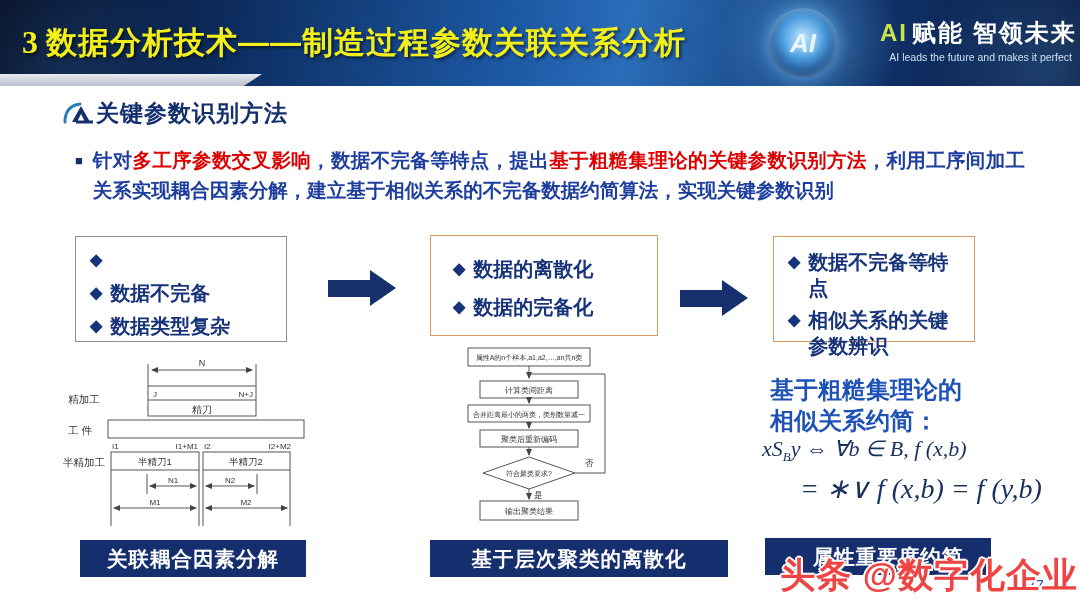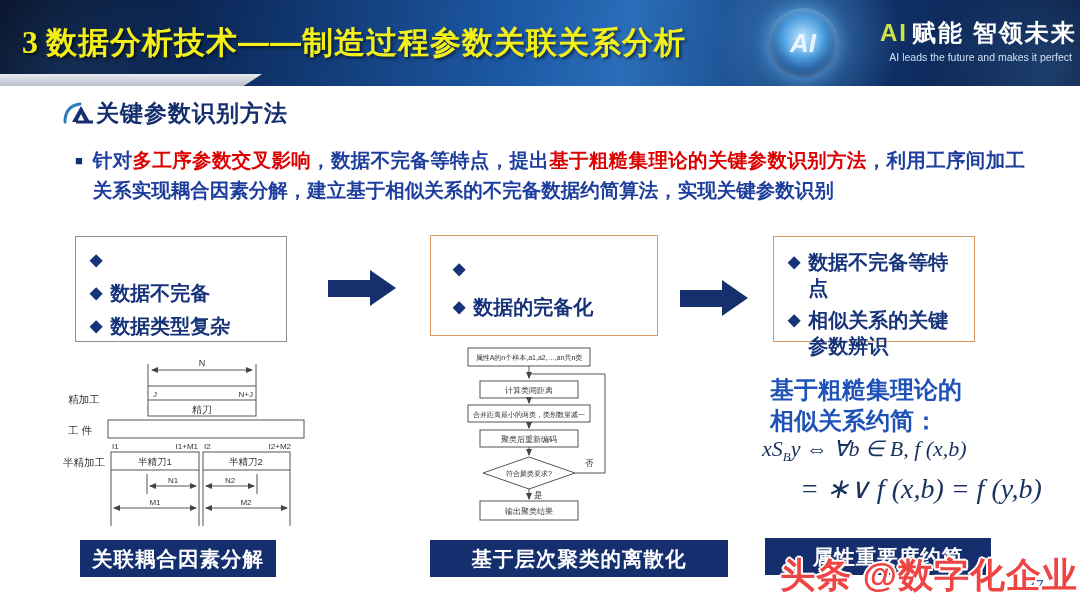--- a/index.html
+++ b/index.html
@@ -64,21 +64,21 @@
   .roughset { position:absolute; left:770px; top:374px; width:230px; }
   .roughset-title { font-size:24px; font-weight:bold; color:#1e52b7; line-height:31px; }
   .formula { font-family:"Liberation Serif", serif; font-style:italic; color:#18315e; }
   .formula-l1 { position:absolute; left:762px; top:436px; font-size:22px; }
   .formula-l1 sub { font-size:13px; }
   .formula-l2 { position:absolute; left:800px; top:472px; font-size:28px; }
 
   
   .caption-bar { position:absolute; height:37px; background:#152f6e; color:#fff; font-size:20.5px; font-weight:bold;
     display:flex; align-items:center; justify-content:center; letter-spacing:1px; }
-  .cap1 { left:80px; top:540px; width:196px; }
+  .cap1 { left:80px; top:540px; width:226px; }
   .cap2 { left:430px; top:540px; width:298px; }
   .cap3 { left:765px; top:538px; width:226px;padding-left:20px; }
 
   
   .page-num { position:absolute; left:1026px; top:578px; font-size:16px; color:#3b5bb5; z-index:1; }
   .watermark { position:absolute; right:2px; top:552px; z-index:2; font-size:35px; font-weight:bold; color:#ef4444;
     letter-spacing:1px; white-space:nowrap;
     text-shadow:2px 0 0 #fff,-2px 0 0 #fff,0 2px 0 #fff,0 -2px 0 #fff,1.5px 1.5px 0 #fff,-1.5px -1.5px 0 #fff,1.5px -1.5px 0 #fff,-1.5px 1.5px 0 #fff; }
 </style>
 </head>
@@ -131,20 +131,21 @@
         <span>数据类型复杂</span>
       </div>
   </div>
   <div class="flow-arrow arrow1">
       <div class="arrow-body"></div>
       <div class="arrow-head"></div>
     </div>
   <div class="fbox box2">
     <div class="box-item">
         <span class="diamond">◆</span>
+        <span>数据的离散化</span>
       </div>
     <div class="box-item">
         <span class="diamond">◆</span>
         <span>数据的完备化</span>
       </div>
   </div>
   <div class="flow-arrow arrow2">
       <div class="arrow-body"></div>
       <div class="arrow-head"></div>
     </div>

